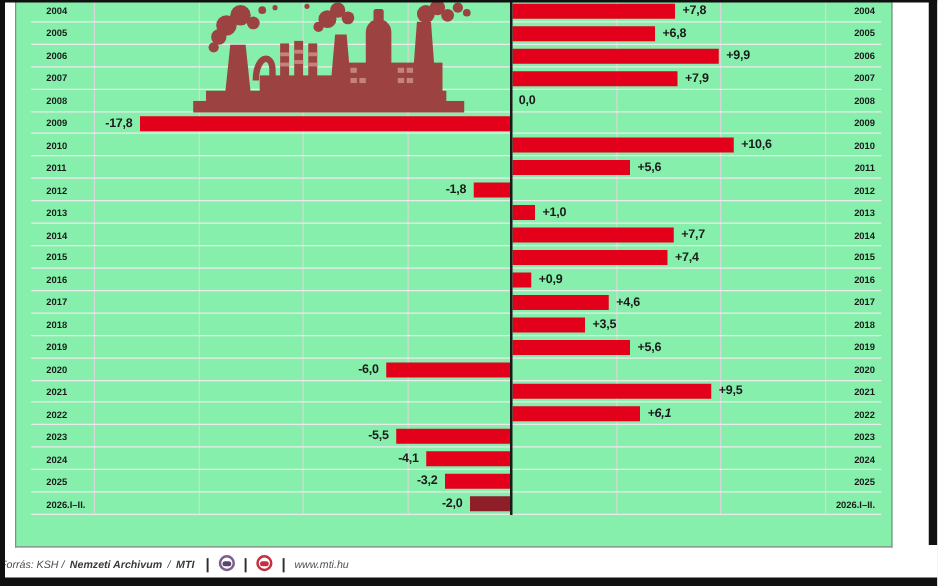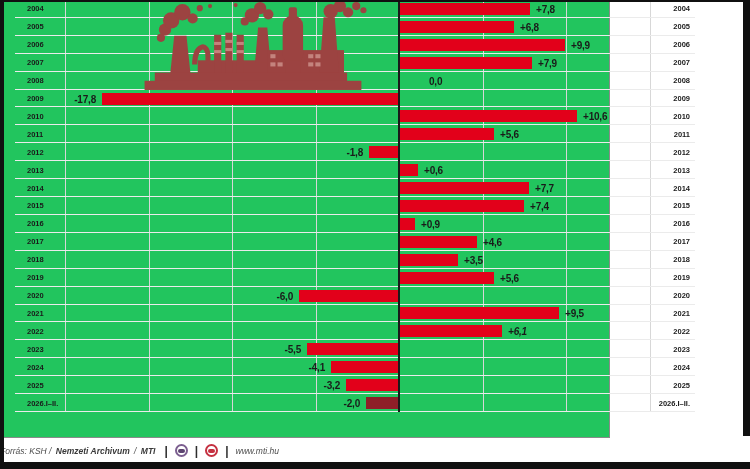--- a/index.html
+++ b/index.html
@@ -4,22 +4,22 @@
 <style>
   html,body{margin:0;padding:0;background:#fff;}
   .stage{position:relative;width:750px;height:469px;background:#fff;overflow:hidden;
          font-family:"Liberation Sans",sans-serif;}
   
   .b-left{position:absolute;left:0;top:0;width:4px;height:469px;background:#101010;z-index:30;}
   .b-top{position:absolute;left:0;top:0;width:750px;height:2px;background:#101010;z-index:30;}
   .b-right{position:absolute;right:0;top:0;width:7px;height:436px;background:#101010;z-index:30;}
   .b-bottom{position:absolute;left:0;bottom:0;width:750px;height:7px;background:#101010;z-index:30;}
   
-  .panel{position:absolute;left:2px;top:0;width:608px;height:438px;box-sizing:border-box;
-         border:1px solid #8a8a8a;border-top:none;background:#22c55e;}
+  .panel{position:absolute;left:12px;top:0;width:702px;height:438px;box-sizing:border-box;
+         border:1px solid #8a8a8a;border-top:none;background:#86efac;}
   .gridline{position:absolute;top:0;height:412px;width:1px;background:#d7d7d7;z-index:1;}
   .axis{position:absolute;left:395px;top:0;width:2px;height:412px;background:#1a1a1a;z-index:4;}
   .row{position:absolute;left:0;width:702px;z-index:2;}
   .sep{position:absolute;left:12px;right:10px;bottom:0;height:1px;background:#ebebeb;}
   .yl,.yr{position:absolute;top:0;height:100%;display:flex;align-items:center;
           font-size:7.5px;font-weight:bold;color:#1a1a1a;letter-spacing:0;white-space:nowrap;}
   .yl{left:24px;}
   .yr{right:15px;}
   .bar{position:absolute;height:12px;z-index:3;}
   .val{position:absolute;top:50%;transform:translateY(-50%);font-size:10px;font-weight:bold;
@@ -81,21 +81,21 @@
           <div class="sep"></div>
           <span class="yl">2007</span>
           <span class="yr">2007</span>
           <div class="bar" style="top: 2.95652px; width: 132px; background: rgb(226, 0, 26); left: 397px;"></div>
           <span class="val" style="left: 535px;">+7,9</span>
         </div>
         <div class="row" style="top: 71.6522px; height: 17.913px;">
           <div class="sep"></div>
           <span class="yl">2008</span>
           <span class="yr">2008</span>
-          <span class="val" style="left: 402px; margin-left: 24px;">0,0</span>
+          <span class="val" style="left: 402px;">0,0</span>
         </div>
         <div class="row" style="top: 89.5652px; height: 17.913px;">
           <div class="sep"></div>
           <span class="yl">2009</span>
           <span class="yr">2009</span>
           <div class="bar" style="top: 2.95652px; width: 297px; background: rgb(226, 0, 26); left: 99px;"></div>
           <span class="val" style="right: 609px;">-17,8</span>
         </div>
         <div class="row" style="top: 107.478px; height: 17.913px;">
           <div class="sep"></div>
@@ -116,21 +116,21 @@
           <span class="yl">2012</span>
           <span class="yr">2012</span>
           <div class="bar" style="top: 2.95652px; width: 30px; background: rgb(226, 0, 26); left: 366px;"></div>
           <span class="val" style="right: 342px;">-1,8</span>
         </div>
         <div class="row" style="top: 161.217px; height: 17.913px;">
           <div class="sep"></div>
           <span class="yl">2013</span>
           <span class="yr">2013</span>
           <div class="bar" style="top: 2.95652px; width: 18px; background: rgb(226, 0, 26); left: 397px;"></div>
-          <span class="val" style="left: 421px;">+0,6</span>
+          <span class="val" style="left: 421px;">+1,0</span>
         </div>
         <div class="row" style="top: 179.13px; height: 17.913px;">
           <div class="sep"></div>
           <span class="yl">2014</span>
           <span class="yr">2014</span>
           <div class="bar" style="top: 2.95652px; width: 129px; background: rgb(226, 0, 26); left: 397px;"></div>
           <span class="val" style="left: 532px;">+7,7</span>
         </div>
         <div class="row" style="top: 197.043px; height: 17.913px;">
           <div class="sep"></div>

